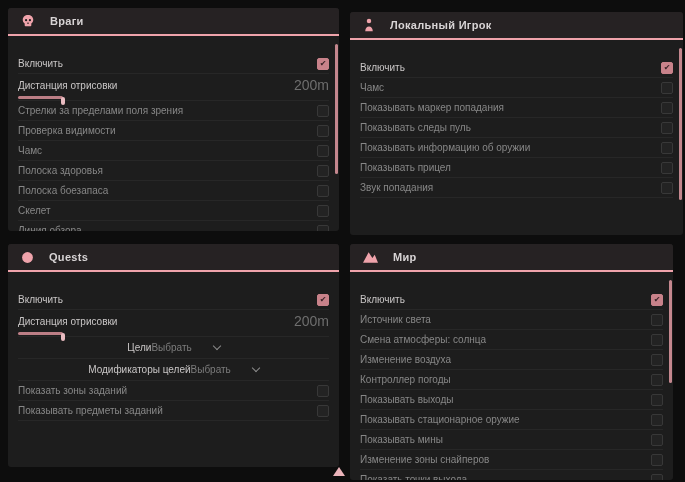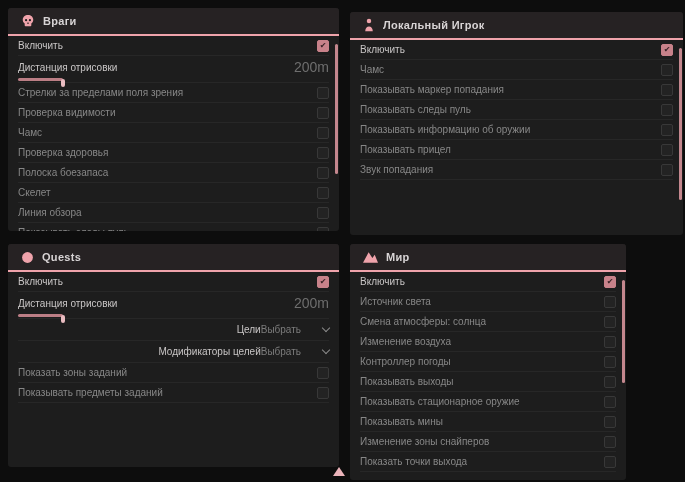--- a/index.html
+++ b/index.html
@@ -7,29 +7,29 @@
     --check:#c8828a; --dim:#878787; --bright:#c9c6c6; --value:#6e6e6e;
     --sep:#272727; --fill:#bb7e85; --handle:#e9bcc1;
   }
   html,body{margin:0;padding:0;}
   body{background:var(--page);font-family:"Liberation Sans",sans-serif;}
   .screen{position:relative;width:685px;height:482px;background:var(--page);overflow:hidden;}
   .panel{position:absolute;background:var(--panel);border-radius:3px;overflow:hidden;}
   .p-enemies{left:8px;top:8px;width:331px;height:223px;}
   .p-local{left:350px;top:12px;width:333px;height:223px;}
   .p-quests{left:8px;top:244px;width:331px;height:223px;}
-  .p-world{left:350px;top:244px;width:276px;height:236px;}
-  .hdr{height:26px;display:flex;align-items:center;gap:8px;padding:0 13px;
+  .p-world{left:350px;top:244px;width:323px;height:236px;}
+  .hdr{height:26px;display:flex;align-items:center;gap:15px;padding:0 13px;
        background:var(--header);border-bottom:2px solid var(--accent);}
   .icon{color:var(--accent);display:flex;align-items:center;}
   .title{color:#d8d4d5;font-size:11px;font-weight:bold;letter-spacing:.3px;}
-  .rows{padding:0 10px;}
+  .rows{padding:18px 10px;}
   .row{border-bottom:1px solid var(--sep);}
   .row.t{height:19px;display:flex;align-items:center;justify-content:space-between;}
-  .row.sel{height:21px;display:flex;align-items:center;justify-content:flex-end;}
+  .row.sel{height:21px;display:flex;align-items:center;justify-content:center;}
   .row.s{height:27px;padding-top:3px;box-sizing:border-box;}
   .lbl{color:var(--dim);font-size:10px;}
   .lbl.on{color:var(--bright);}
   .cb{width:12px;height:12px;border-radius:2px;background:#232323;border:1px solid #383838;
       box-sizing:border-box;display:flex;align-items:center;justify-content:center;flex:0 0 auto;}
   .cb.checked{background:var(--check);border-color:var(--check);}
   .ck{font-size:8px;color:#3a2327;line-height:1;}
   .sl-top{display:flex;align-items:center;justify-content:space-between;}
   .val{color:var(--value);font-size:14px;}
   .sl-track{position:relative;height:9px;width:282px;margin-top:1px;}
@@ -87,21 +87,21 @@
   </div>
         <div class="row t">
     <span class="lbl">Проверка видимости</span>
     <span class="cb"></span>
   </div>
         <div class="row t">
     <span class="lbl">Чамс</span>
     <span class="cb"></span>
   </div>
         <div class="row t">
-    <span class="lbl">Проверка здоровья</span>
+    <span class="lbl">Полоска здоровья</span>
     <span class="cb"></span>
   </div>
         <div class="row t">
     <span class="lbl">Полоска боезапаса</span>
     <span class="cb"></span>
   </div>
         <div class="row t">
     <span class="lbl">Скелет</span>
     <span class="cb"></span>
   </div>

